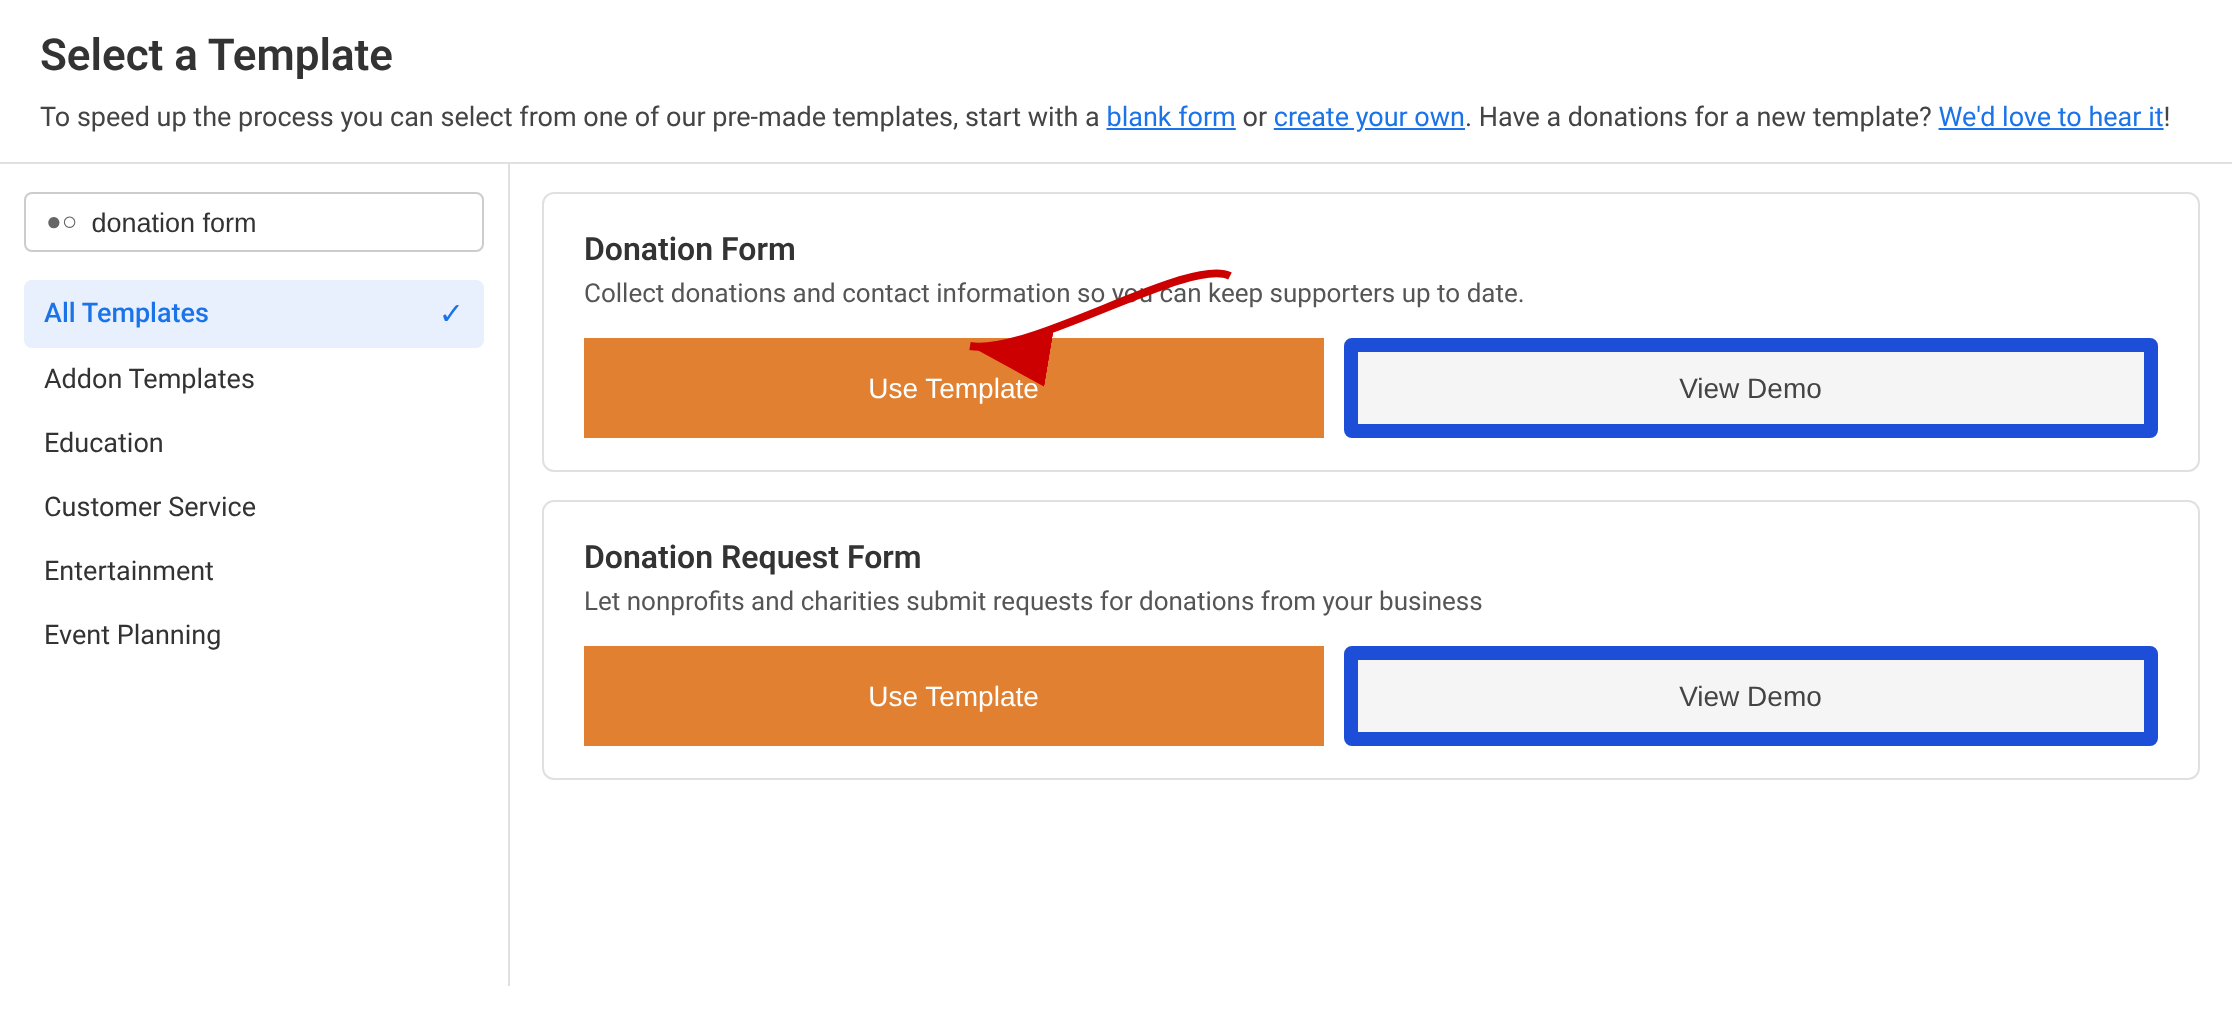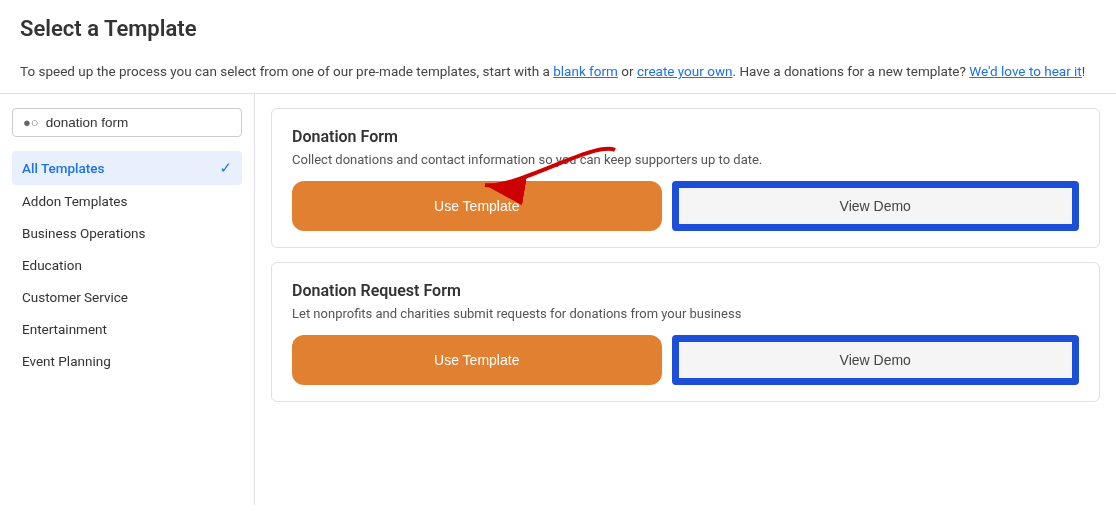--- a/index.html
+++ b/index.html
@@ -12,21 +12,21 @@
       min-height: 511px;
       overflow: hidden;
     }
     .page-header {
       padding: 16px 20px 12px 20px;
       border-bottom: 1px solid #e0e0e0;
     }
     .page-title {
       font-size: 22px;
       font-weight: 600;
-      margin-bottom: 20px;
+      margin-bottom: 8px;
     }
     .page-subtitle {
       font-size: 13.5px;
       color: #444;
       line-height: 1.5;
     }
     .page-subtitle a {
       color: #1a73e8;
       text-decoration: underline;
       cursor: pointer;
@@ -108,21 +108,21 @@
     }
     .template-actions {
       display: flex;
       gap: 10px;
     }
     .btn-use-template {
       flex: 1;
       background: #e08030;
       color: #fff;
       border: none;
-      border-radius: 12px;
+      border-radius: 0;
       padding: 10px 16px;
       font-size: 14px;
       font-weight: 500;
       cursor: pointer;
       text-align: center;
     }
     .btn-view-demo {
       flex: 1;
       background: #f5f5f5;
       color: #444;
@@ -166,23 +166,20 @@
     </div>
     <div id="nav-items-container">
     <div class="nav-item active">
           <span>All Templates</span>
           <span class="checkmark">✓</span>
         </div>
         <div class="nav-item">
           <span>Addon Templates</span>
         </div>
         <div class="nav-item">
-          <span>Business Operations</span>
-        </div>
-        <div class="nav-item">
           <span>Education</span>
         </div>
         <div class="nav-item">
           <span>Customer Service</span>
         </div>
         <div class="nav-item">
           <span>Entertainment</span>
         </div>
         <div class="nav-item">
           <span>Event Planning</span>

